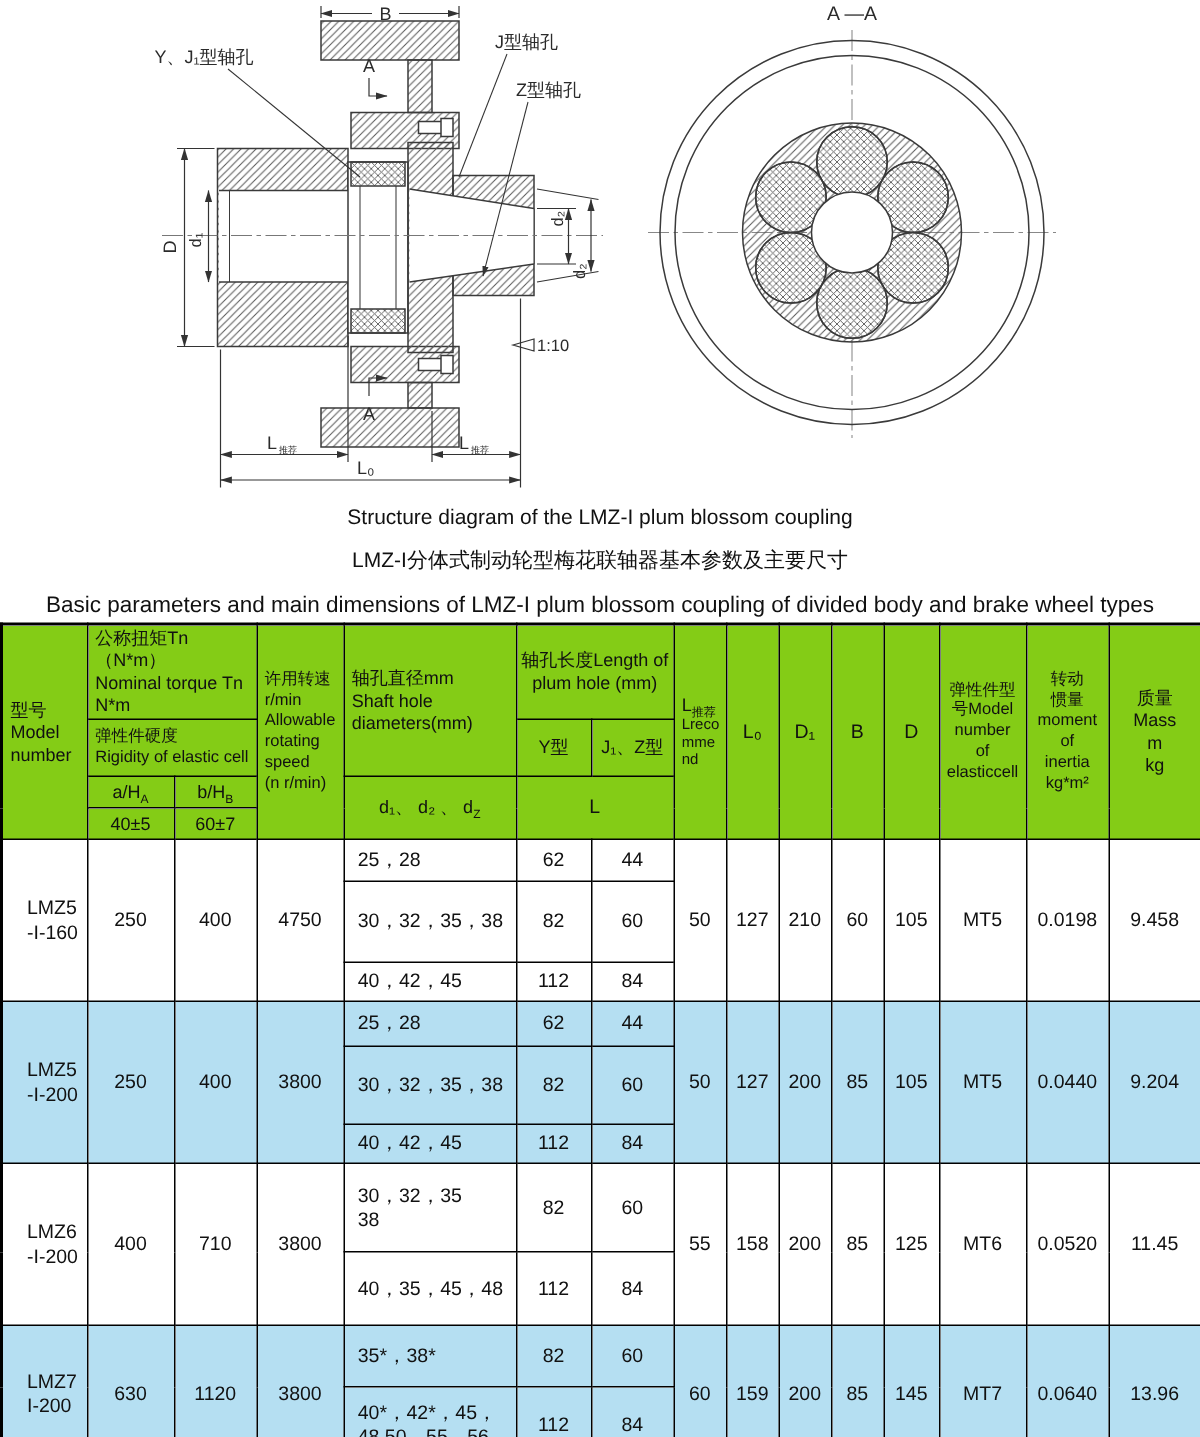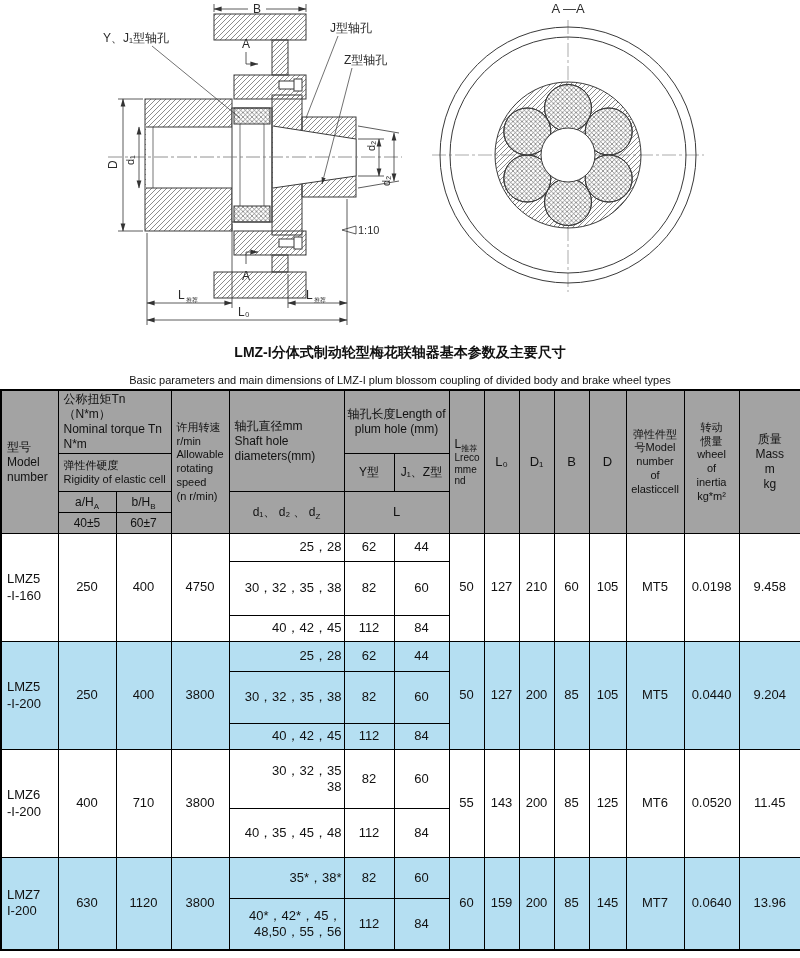--- a/index.html
+++ b/index.html
@@ -6,34 +6,34 @@
   body{width:800px;height:958px;overflow:hidden;
        font-family:"Liberation Sans","DejaVu Sans",sans-serif;color:#111;}
   .page{width:800px;}
   
   .draw-wrap{width:800px;height:332px;position:relative;}
   svg text{font-family:"Liberation Sans","DejaVu Sans",sans-serif;fill:#2b2b2b;}
   
   .caps{text-align:center;}
   .cap1{font-size:14px;margin:4px 0 0;}
   .cap2{font-size:14px;margin:4px 0 13px;}
-  .cap3{font-size:14px;margin:12px;font-weight:bold;}
-  .cap4{font-size:11px;margin:3px 0 3px;}
+  .cap3{font-size:14px;margin:12px;}
+  .cap4{font-size:15px;margin:3px 0 3px;}
   
   table.tbl{border-collapse:collapse;table-layout:fixed;width:800px;border:2px solid #000;}
   .tbl td{border:1px solid #000;text-align:center;vertical-align:middle;
           font-size:13px;line-height:1.25;padding:1px 2px;white-space:pre-line;
           word-break:break-word;overflow:hidden;color:#111;}
-  .tbl td.hd{background:#a3a3a3;font-size:12px;}
+  .tbl td.hd{background:#84cc16;font-size:12px;}
   .tbl tr.gb td{background:#b5dff2;}
   .tbl td.al{text-align:left;padding-left:5px;}
   .tbl td.fs11{font-size:11px;}
   .tbl td.fs13{font-size:13px;}
-  .tbl td.diam{text-align:right;padding-left:9px;}
-  .tbl td.model{text-align:left;padding-left:5px;}
+  .tbl td.diam{text-align:left;padding-left:9px;}
+  .tbl td.model{text-align:left;padding-left:16px;}
   .tbl sub{font-size:8px;line-height:0;}
   .brk{font-size:10px;word-break:break-all;line-height:1.15;}
 </style>
 </head>
 <body>
 
 <div class="page">
 
   <div class="draw-wrap">
   <svg width="800" height="332" viewBox="0 0 800 332">
@@ -170,20 +170,21 @@
             <circle cx="527.3" cy="178.5" r="23.5" fill="url(#h2)"></circle>
         <circle cx="527.3" cy="131.5" r="23.5" fill="#fff"></circle>
             <circle cx="527.3" cy="131.5" r="23.5" fill="url(#h2)"></circle>
       </g>
       <circle cx="568" cy="155" r="27" fill="#fff"></circle>
     </g>
   </svg>
   </div>
 
   <div class="caps">
+    <p class="cap2">Structure diagram of the LMZ-I plum blossom coupling</p>
     <p class="cap3">LMZ-I分体式制动轮型梅花联轴器基本参数及主要尺寸</p>
     <p class="cap4">Basic parameters and main dimensions of LMZ-I plum blossom coupling of divided body and brake wheel types</p>
   </div>
 
   <table class="tbl">
     <colgroup>
       <col style="width:57px">
         <col style="width:58px">
         <col style="width:55px">
         <col style="width:58px">
@@ -224,21 +225,21 @@
       <td rowspan="4" class="hd fs13">D₁</td>
       <td rowspan="4" class="hd fs13">B</td>
       <td rowspan="4" class="hd fs13">D</td>
       <td rowspan="4" class="hd fs11">弹性件型
 号Model
 number
 of
 elasticcell</td>
       <td rowspan="4" class="hd fs11">转动
 惯量
-wheel
+moment
 of
 inertia
 kg*m²</td>
       <td rowspan="4" class="hd">质量
 Mass
 m
 kg</td>
     </tr>
     <tr style="height:38px">
       <td colspan="2" class="hd al fs11">弹性件硬度
@@ -319,21 +320,21 @@
       <td rowspan="2" class="model">LMZ6
 -I-200</td>
       <td rowspan="2">400</td>
       <td rowspan="2">710</td>
       <td rowspan="2">3800</td>
       <td class="diam">30，32，35
 38</td>
       <td>82</td>
       <td>60</td>
       <td rowspan="2">55</td>
-      <td rowspan="2">143</td>
+      <td rowspan="2">158</td>
       <td rowspan="2">200</td>
       <td rowspan="2">85</td>
       <td rowspan="2">125</td>
       <td rowspan="2">MT6</td>
       <td rowspan="2">0.0520</td>
       <td rowspan="2">11.45</td>
     </tr>
     <tr style="height:49px">
       <td class="diam">40，35，45，48</td>
       <td>112</td>

